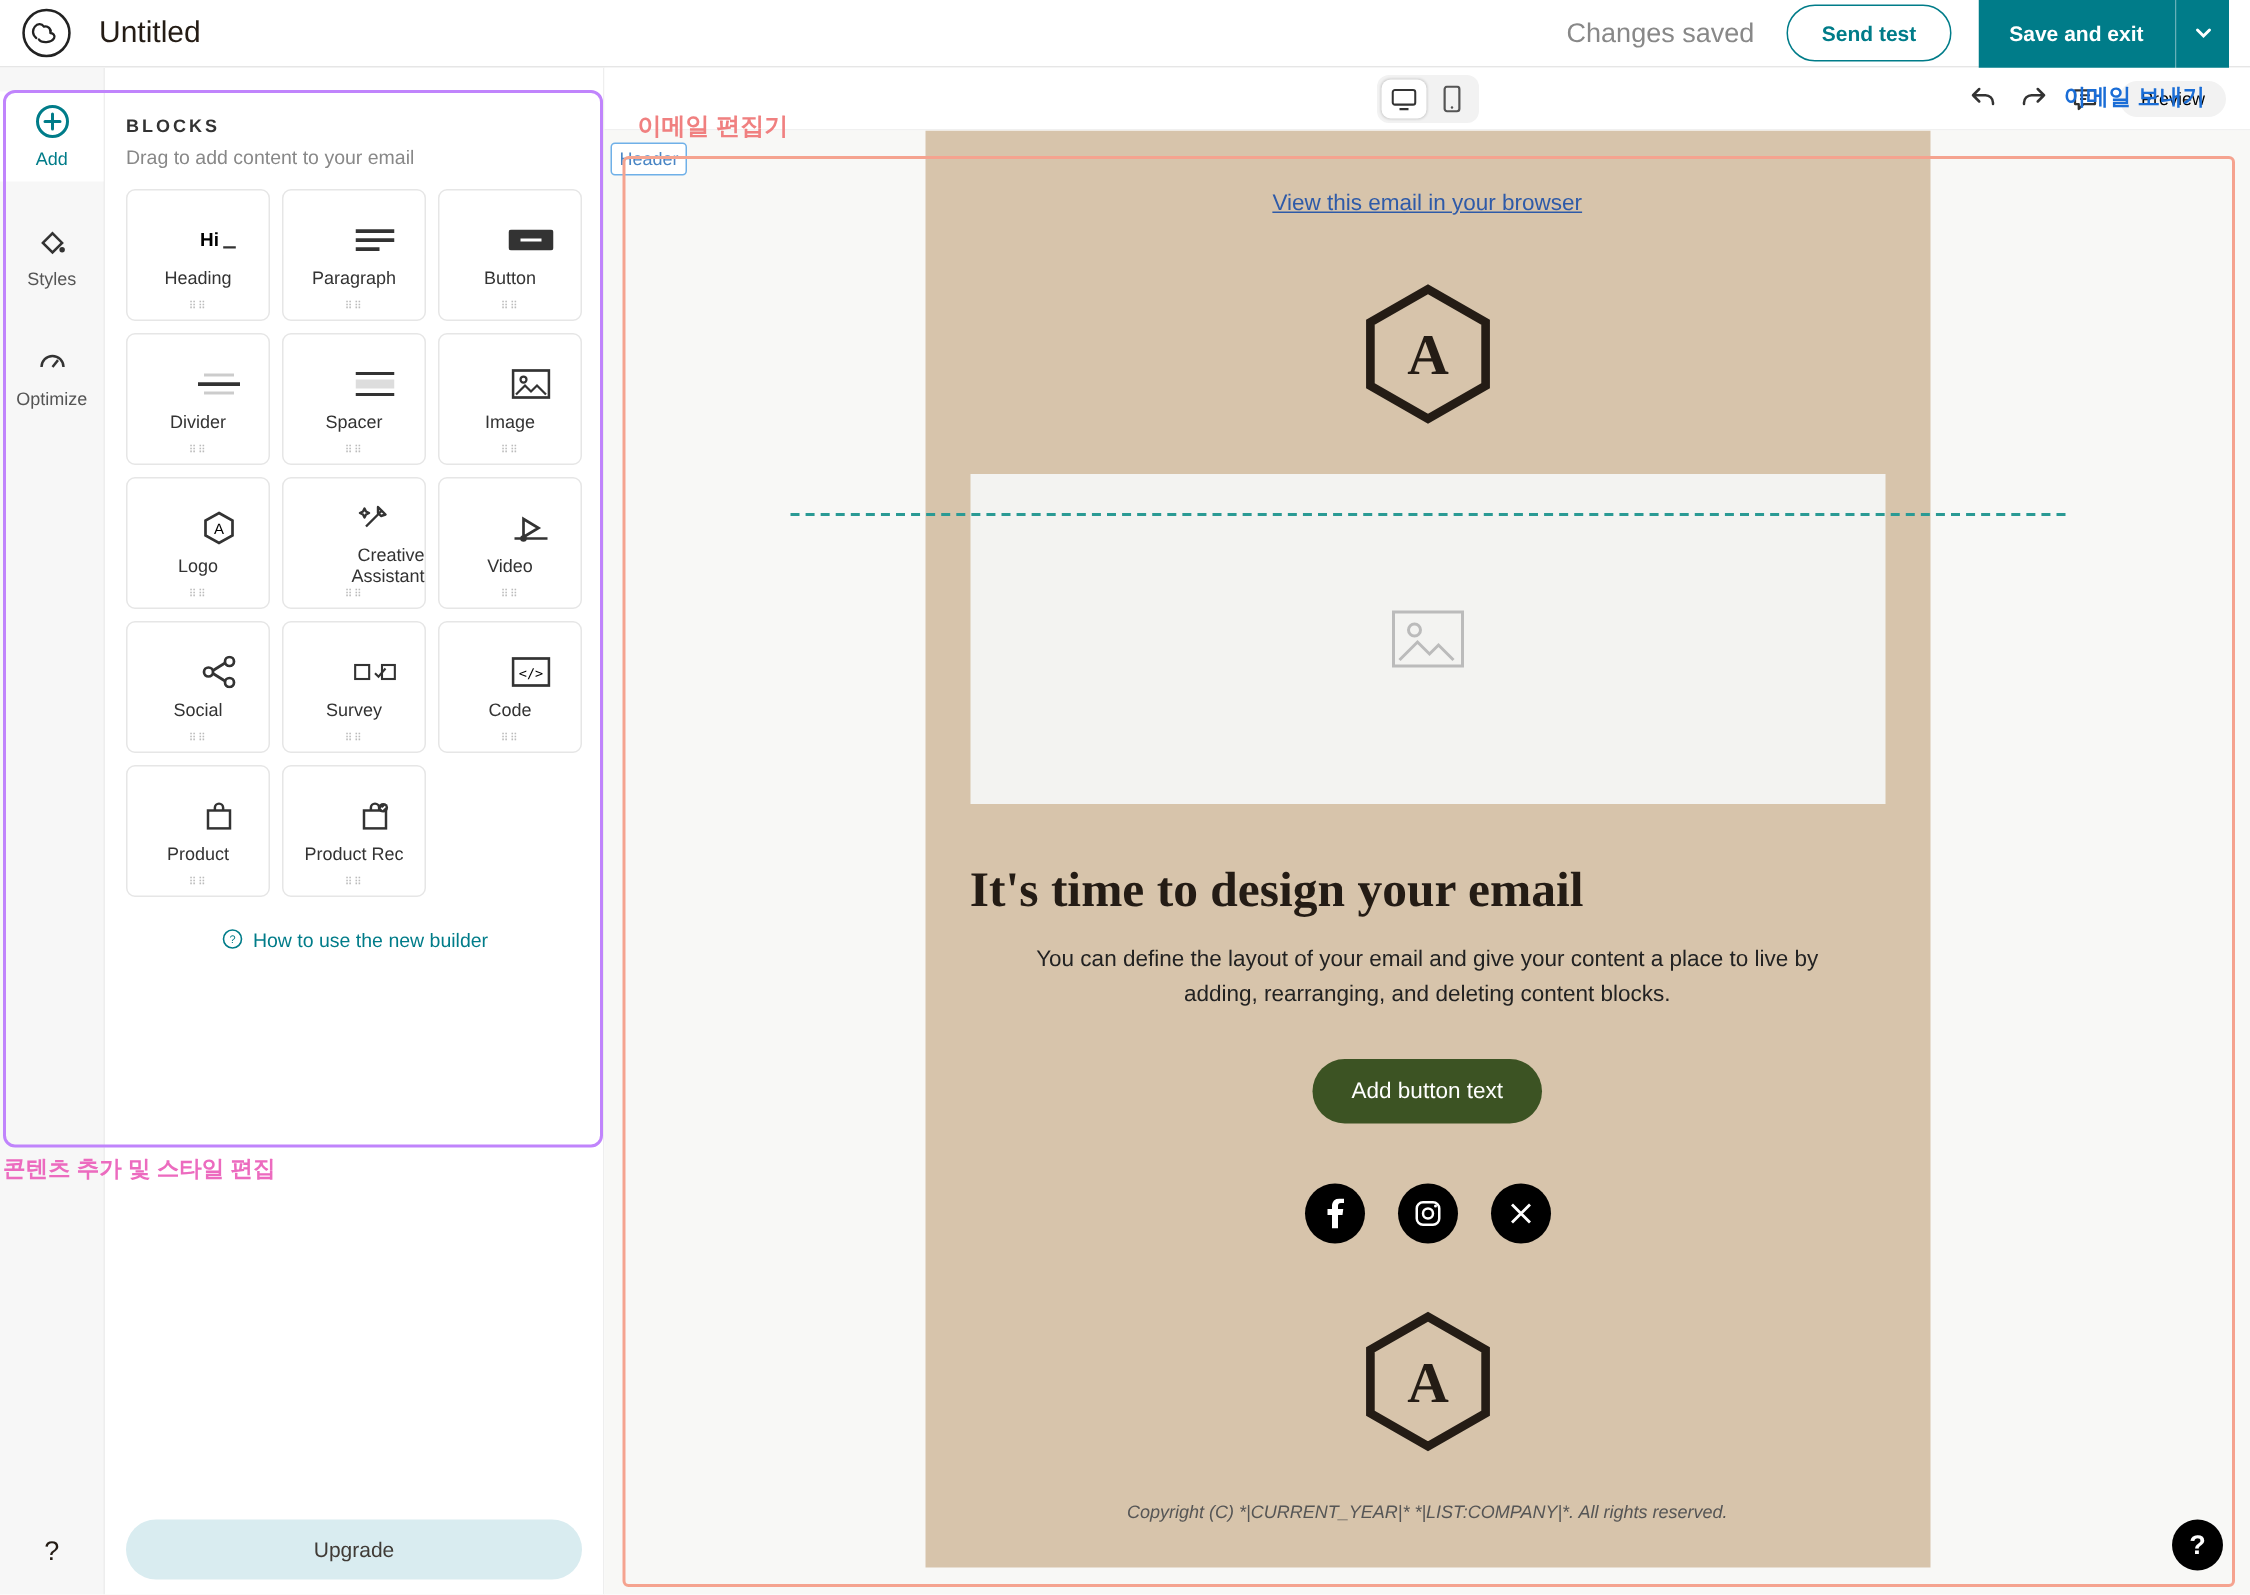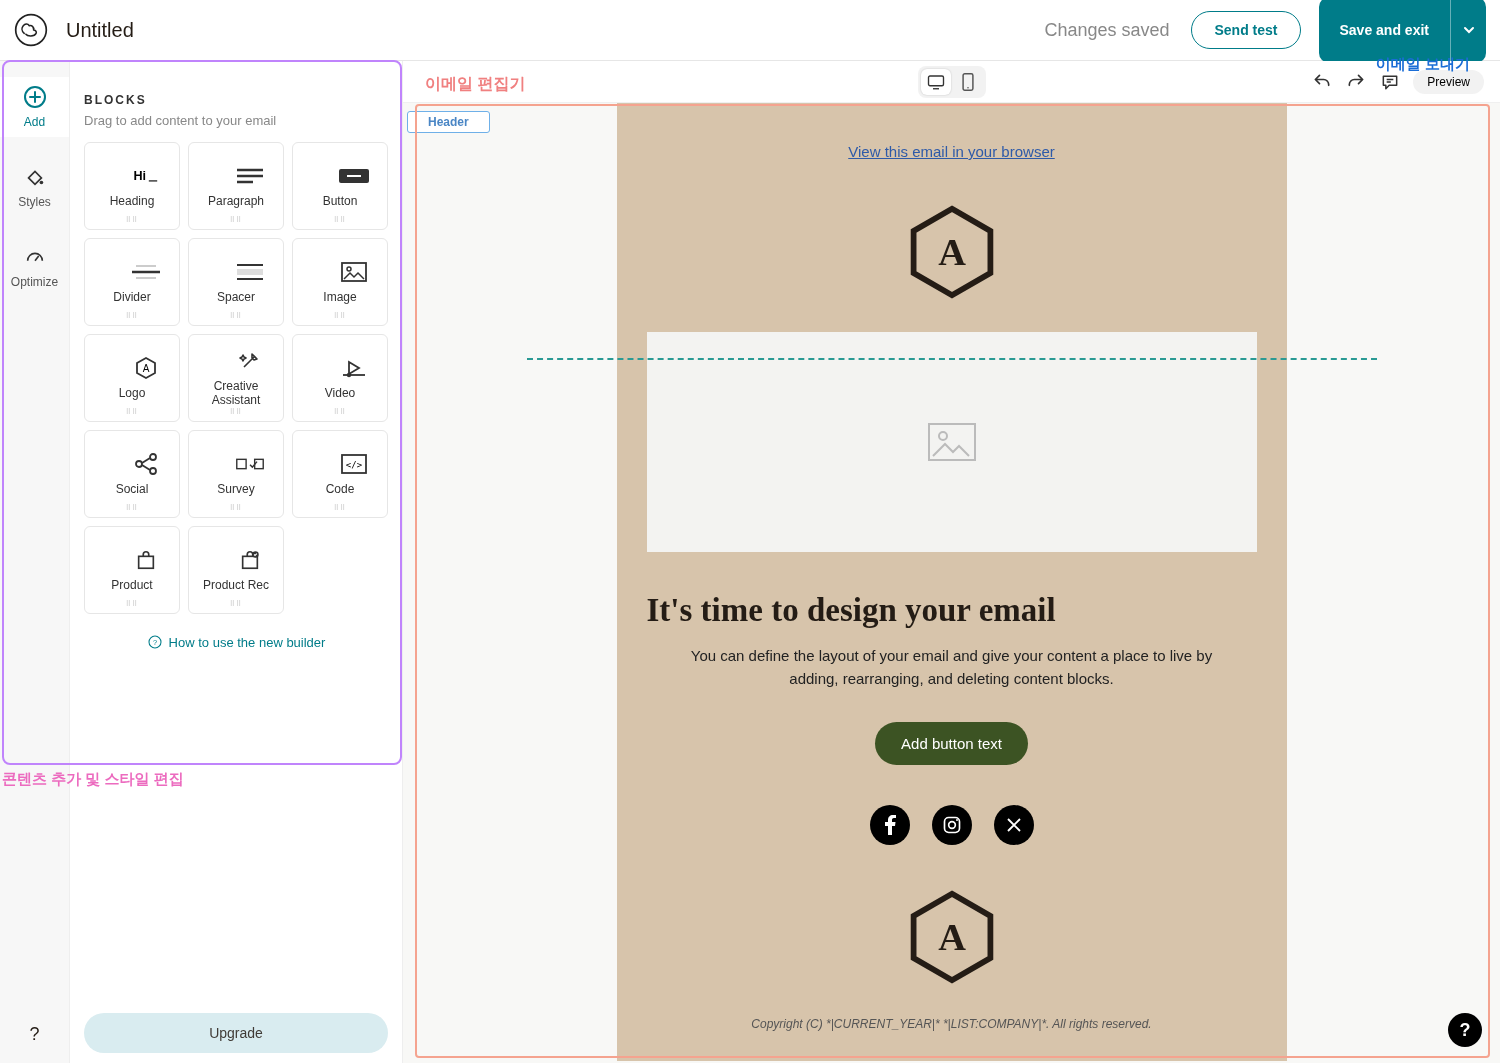--- a/index.html
+++ b/index.html
@@ -1,20 +1,20 @@
 <!DOCTYPE html>
 <html><head>
 <meta charset="utf-8">
 <style>
 * { box-sizing: border-box; margin: 0; padding: 0; }
 body { font-family: -apple-system, "Helvetica Neue", Arial, sans-serif; background: #fff; color: #241c15; font-size: 13px; overflow: hidden; }
 .app { width: 1500px; height: 1063px; display: flex; flex-direction: column; position: relative; }
 
 
-.topbar { height: 61px; border-bottom: 1px solid #e6e6e6; display: flex; align-items: center; padding: 0 14px; gap: 18px; }
+.topbar { height: 45px; border-bottom: 1px solid #e6e6e6; display: flex; align-items: center; padding: 0 14px; gap: 18px; }
 .logo-mc { width: 34px; height: 34px; display: flex; align-items: center; justify-content: center; }
 .logo-mc svg { width: 34px; height: 34px; }
 .doc-title { font-size: 20px; font-weight: 500; }
 .topbar-spacer { flex: 1; }
 .saved-text { color: #888; font-size: 18px; margin-right: 4px;}
 .btn { border-radius: 22px; padding: 10px 22px; font-size: 14px; font-weight: 600; cursor: pointer; border: 1px solid transparent; }
 .btn-outline { background: #fff; border-color: #007c89; color: #007c89; }
 .btn-primary-group { display: flex; }
 .btn-primary { background: #007c89; color: #fff; border-radius: 10px 0 0 10px; padding: 24px 20px; }
 .btn-primary-caret { background: #007c89; color: #fff; border-radius: 0 10px 10px 0; border-left: 1px solid rgba(255,255,255,0.4); width: 36px; display: flex; align-items: center; justify-content: center; cursor: pointer;}
@@ -36,36 +36,36 @@
 
 .side-panel { width: 333px; border-right: 1px solid #eee; display: flex; flex-direction: column; padding: 14px 14px 10px; }
 .panel-tabs { display: flex; border-bottom: 1px solid #dcdcdc; }
 .ptab { flex: 1; text-align: center; padding: 10px 0 12px; font-size: 16px; color: #666; cursor: pointer; }
 .ptab.active { color: #007c89; border-bottom: 3px solid #007c89; font-weight: 600; }
 .blocks-head { margin-top: 18px; letter-spacing: 2px; font-size: 12px; color: #333; font-weight: 700; }
 .blocks-sub { margin-top: 6px; color: #888; font-size: 13px; }
 .block-grid { margin-top: 14px; display: grid; grid-template-columns: repeat(3, 1fr); gap: 8px; }
 .block-card { border: 1px solid #e6e6e6; border-radius: 6px; height: 88px; display: flex; flex-direction: column; align-items: center; justify-content: center; gap: 6px; cursor: grab; background: #fff; position: relative; }
 .block-card .bico { height: 26px; display: flex; align-items: center; justify-content: center; color: #333; margin-left: 28px; }
-.block-card .blabel { font-size: 12px; color: #333; text-align: center; line-height: 1.15; }
+.block-card .blabel { font-size: 12px; color: #333; text-align: right; line-height: 1.15; }
 .block-card .dots { position: absolute; bottom: 5px; font-size: 7px; color: #bbb; letter-spacing: 1px; }
 .howto { margin-top: 20px; text-align: center; color: #007c89; font-size: 13px; cursor: pointer; display:flex; align-items:center; justify-content:center; gap:6px;}
 .side-footer { margin-top: auto; padding-top: 10px; }
 .upgrade-btn { width: 100%; background: #d9ecf0; border: none; border-radius: 22px; padding: 12px; font-size: 14px; color: #403b36; cursor: pointer; }
 
 .canvas-wrap { flex: 1; display: flex; flex-direction: column; background: #fff; position: relative; }
 .canvas-top { height: 42px; display: flex; align-items: center; justify-content: flex-end; padding: 0 16px; gap: 12px; position: relative; border-bottom: 1px solid #f0f0f0;}
 .device-toggle { position: absolute; left: 50%; transform: translateX(-50%); display: flex; background: #f2f2f2; border-radius: 8px; padding: 3px; gap:2px;}
 .dev-btn { width: 30px; height: 26px; display: flex; align-items: center; justify-content: center; border-radius: 6px; cursor: pointer; color:#555;}
 .dev-btn.active { background: #fff; box-shadow: 0 0 2px rgba(0,0,0,0.2); }
 .ctl-ico { width: 22px; height: 22px; cursor: pointer; color: #333; display:flex; align-items:center; justify-content:center;}
 .preview-btn { background: #f2f2f2; border-radius: 14px; padding: 5px 14px; font-size: 12px; cursor:pointer; border:none;text-align:center;}
 
 .canvas-scroll { flex: 1; overflow-y: auto; background: #f8f8f6; padding: 0 60px 0; position: relative; }
-.header-tag { position: absolute; top: 8px; left: 4px; border: 1px solid #6fb0e8; color: #4a86c5; font-size: 12px; padding: 3px 20px; border-radius: 3px; background:#fff; z-index:5;font-weight:bold;}
+.header-tag { position: absolute; top: 8px; left: 4px; border: 1px solid #6fb0e8; color: #4a86c5; font-size: 12px; padding: 3px 5px; border-radius: 3px; background:#fff; z-index:5;}
 .email-body { max-width: 670px; margin: 0 auto; background: #d7c4ab; padding: 40px 30px 30px; font-family: Georgia, serif; position:relative;}
 .browser-link { text-align: center; color: #2e5aa8; text-decoration: underline; font-family: Arial, sans-serif; font-size: 15px; cursor:pointer;}
 .hex-logo { margin: 42px auto 30px; width: 100px; height: 100px; display: flex; align-items:center; justify-content:center;}
 .email-body::before { content: ''; position: absolute; left: -90px; right: -90px; top: 255px; border-top: 2px dashed #2a9a94; }
 .img-placeholder { background: #f3f3f1; height: 220px; display: flex; align-items: center; justify-content: center; margin-bottom: 40px; }
 .email-h1 { font-family: Georgia, serif; font-size: 33px; font-weight: 700; margin-bottom: 16px; }
 .email-p { text-align: center; font-family: Arial, sans-serif; font-size: 15px; color: #222; line-height: 1.5; padding: 0 20px;}
 .email-btn { display: block; width: fit-content; margin: 32px auto 40px; background: #3c5323; color: #fff; padding: 13px 26px; border-radius: 26px; font-family: Arial,sans-serif; font-size: 15px; cursor:pointer;}
 .social-row { display: flex; justify-content: center; gap: 22px; margin-bottom: 40px;}
 .social-ico { width: 40px; height: 40px; background: #000; border-radius: 50%; display: flex; align-items:center; justify-content:center; color:#fff; cursor:pointer;}

